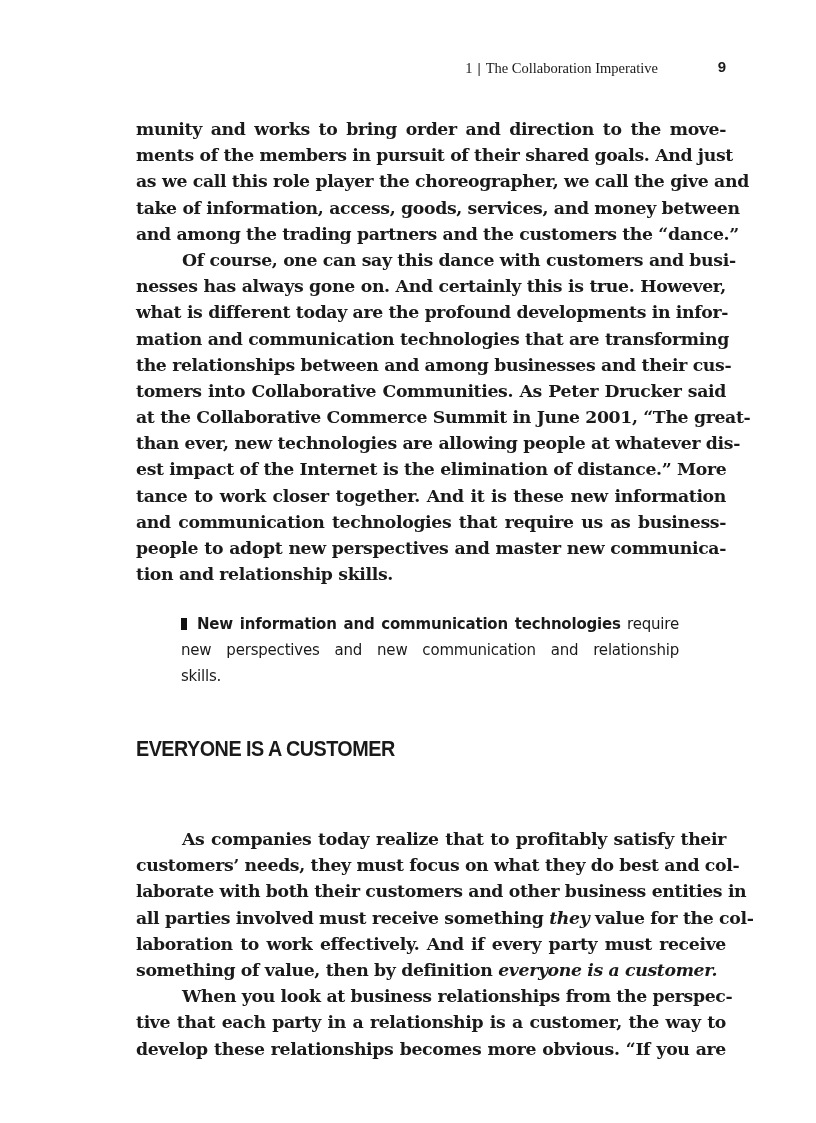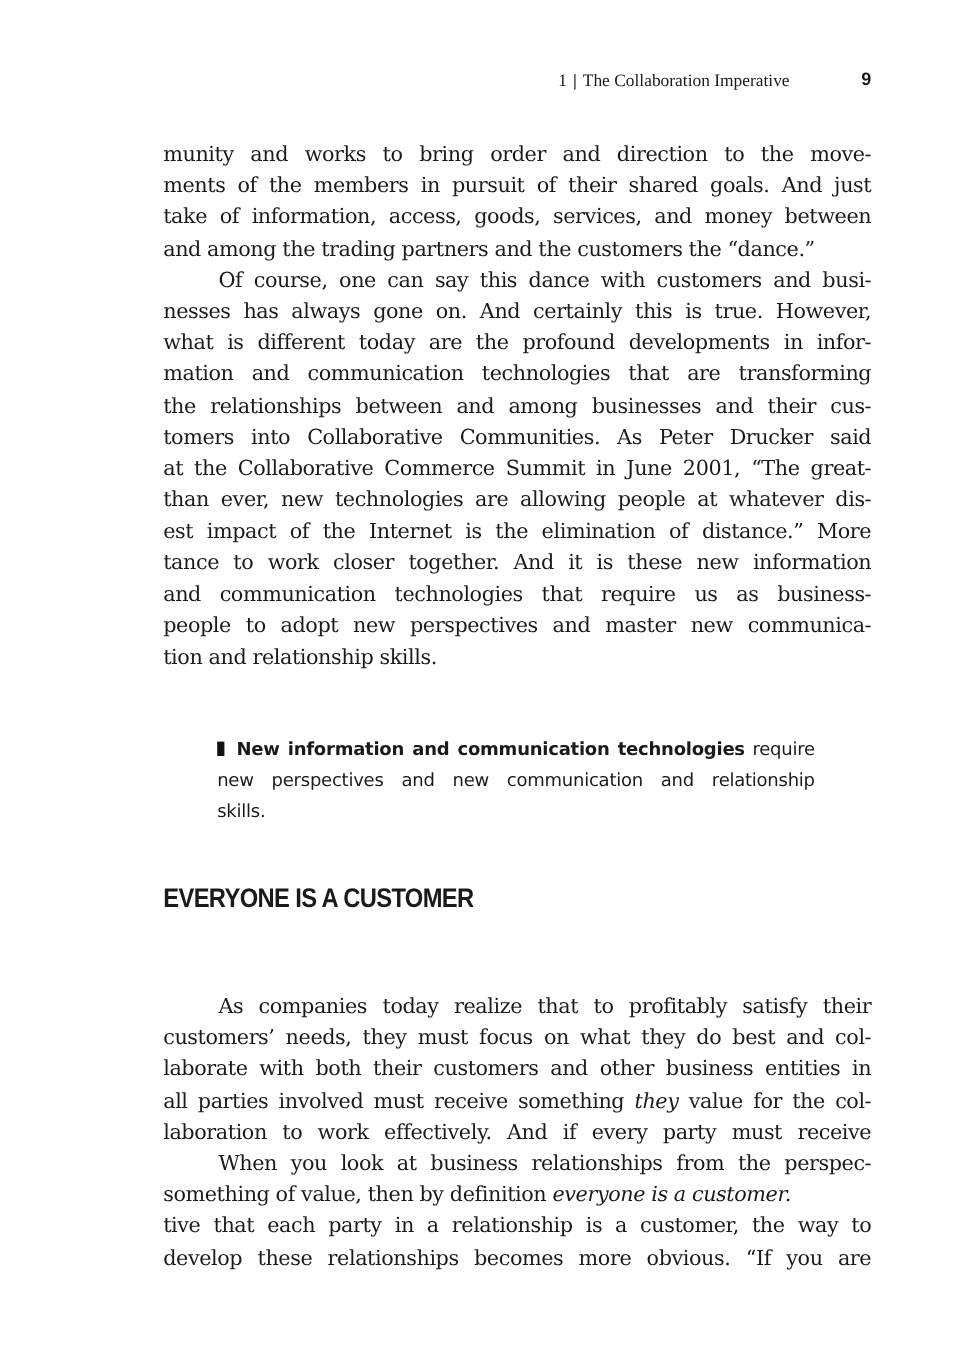--- a/index.html
+++ b/index.html
@@ -2,21 +2,21 @@
 <html><head>
   <meta charset="utf-8">
   <style>
     html, body { margin: 0; padding: 0; background: #ffffff; }
     body { width: 816px; height: 1123px; position: relative; overflow: hidden; color: #1a1a1a; }
     .header { position: absolute; top: 58px; left: 400px; width: 330px; height: 22px; font-family: "Liberation Serif", serif; font-size: 14.5px; }
     .header .chap { position: absolute; right: 72px; top: 2px; white-space: nowrap; margin-left: 11px; }
     .header .chap .sep { margin: 0 5px; font-weight: bold; }
     .header .pg { position: absolute; right: 4px; top: 0px; font-family: "Liberation Sans", sans-serif; font-weight: bold; font-size: 15px; }
     .body-text { position: absolute; left: 136px; width: 590px; font-family: "DejaVu Serif", serif; font-size: 17.3px; line-height: 26.2px; letter-spacing: -0.35px; }
-    .line { display: block; height: 26.2px; white-space: nowrap; text-align: justify; text-align-last: justify; }
+    .line { display: block; height: 26.2px; white-space: nowrap; text-align: justify; text-align-last: justify; font-weight: bold; }
     .line.last { text-align-last: left; }
     .indent { padding-left: 46px; }
     .callout { position: absolute; left: 181px; top: 611px; width: 498px; font-family: "DejaVu Sans", sans-serif; font-size: 15px; line-height: 26px; letter-spacing: -0.2px; }
     .callout .cline { display: block; white-space: nowrap; text-align: justify; text-align-last: justify; height: 26px; }
     .callout .cline.last { text-align-last: left; }
     .callout .bullet { display: inline-block; width: 6px; height: 12px; background: #111; margin-right: 10px; vertical-align: -1px; }
     .callout b { font-weight: bold; }
     .heading { position: absolute; left: 136px; top: 736px; font-family: "Liberation Sans", sans-serif; font-weight: bold; font-size: 22.5px; letter-spacing: -0.6px; transform: scaleX(0.88); transform-origin: left; white-space: nowrap; }
     em { font-style: italic; }
   </style>
@@ -24,20 +24,21 @@
 <body>
 
 <div class="header">
   <span class="chap"><span>1</span><span class="sep">|</span><span>The Collaboration Imperative</span></span>
   <span class="pg">9</span>
 </div>
 
 <div class="body-text" style="top:116px;">
   <span class="line">munity and works to bring order and direction to the move-</span>
   <span class="line">ments of the members in pursuit of their shared goals. And just</span>
+  <span class="line">as we call this role player the choreographer, we call the give and</span>
   <span class="line">take of information, access, goods, services, and money between</span>
   <span class="line last">and among the trading partners and the customers the “dance.”</span>
   <span class="line indent">Of course, one can say this dance with customers and busi-</span>
   <span class="line">nesses has always gone on. And certainly this is true. However,</span>
   <span class="line">what is different today are the profound developments in infor-</span>
   <span class="line">mation and communication technologies that are transforming</span>
   <span class="line">the relationships between and among businesses and their cus-</span>
   <span class="line">tomers into Collaborative Communities. As Peter Drucker said</span>
   <span class="line">at the Collaborative Commerce Summit in June 2001, “The great-</span>
   <span class="line">than ever, new technologies are allowing people at whatever dis-</span>
@@ -55,17 +56,17 @@
 </div>
 
 <div class="heading">EVERYONE IS A CUSTOMER</div>
 
 <div class="body-text" style="top:826px;">
   <span class="line indent">As companies today realize that to profitably satisfy their</span>
   <span class="line">customers’ needs, they must focus on what they do best and col-</span>
   <span class="line">laborate with both their customers and other business entities in</span>
   <span class="line"><span>all parties involved must receive something </span><em>they</em><span> value for the col-</span></span>
   <span class="line">laboration to work effectively. And if every party must receive</span>
+  <span class="line last"><span>something of value, then by definition </span><em>everyone is a customer.</em></span>
   <span class="line indent">When you look at business relationships from the perspec-</span>
-  <span class="line last"><span>something of value, then by definition </span><em>everyone is a customer.</em></span>
   <span class="line">tive that each party in a relationship is a customer, the way to</span>
   <span class="line">develop these relationships becomes more obvious. “If you are</span>
 </div>
 
 </body></html>

